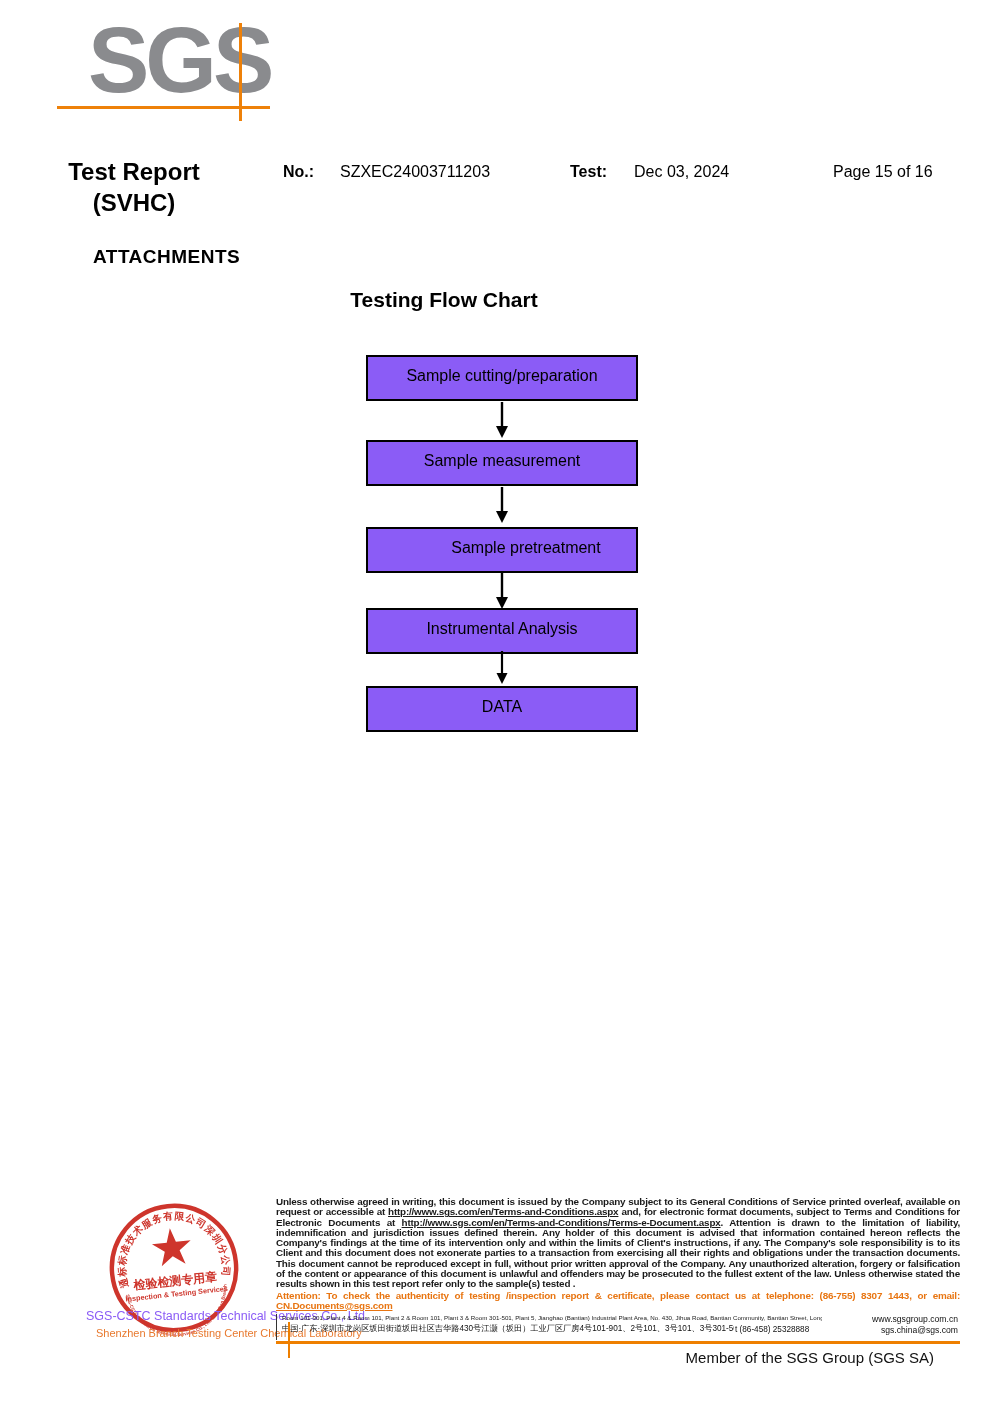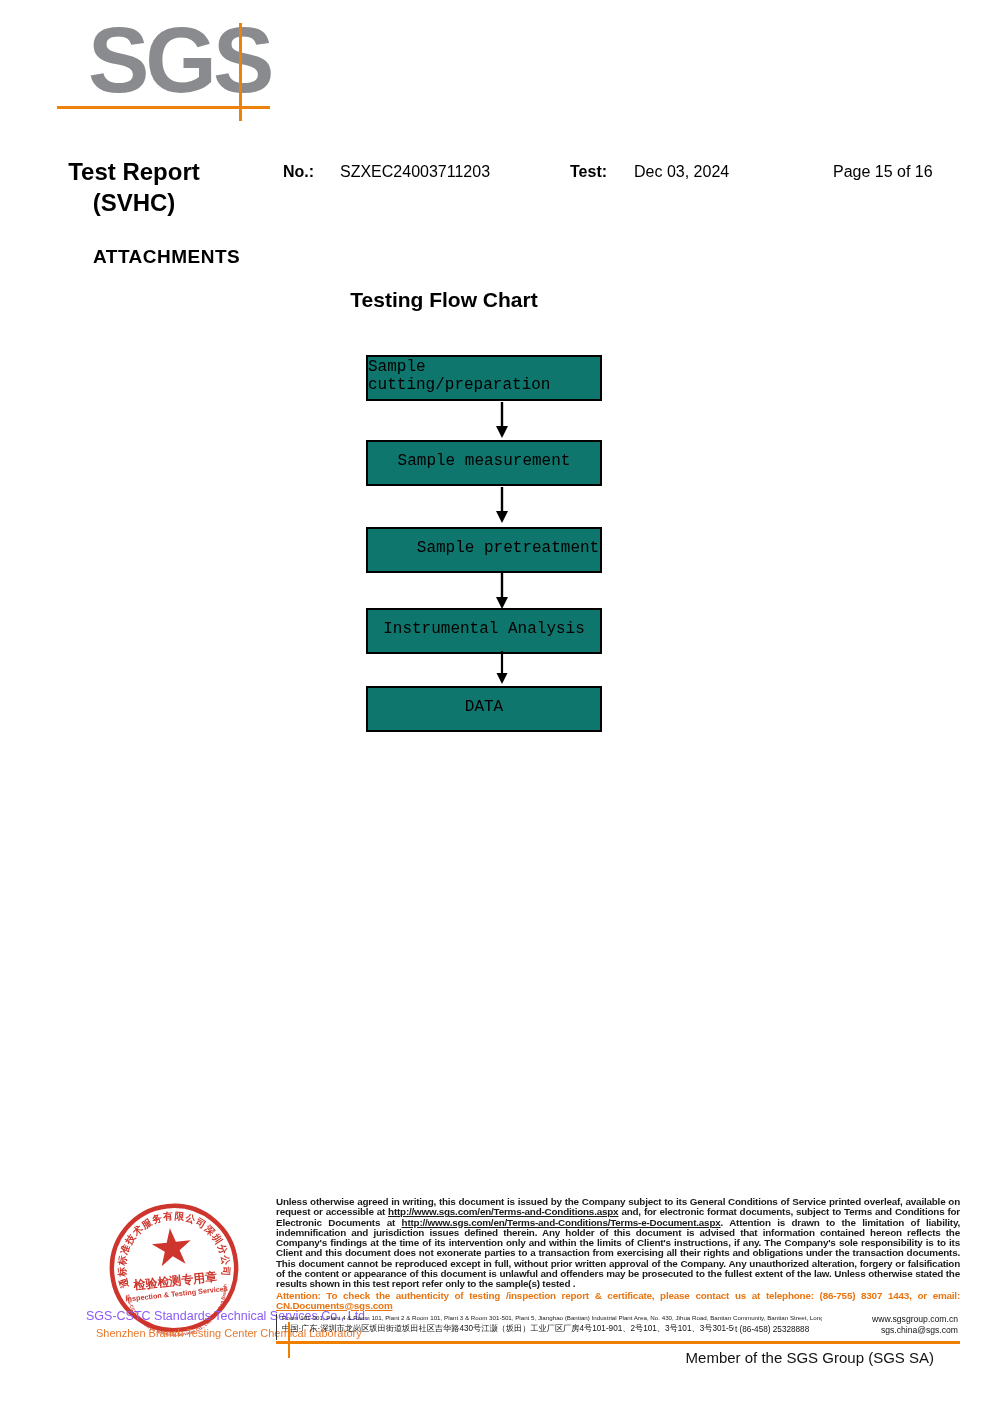--- a/index.html
+++ b/index.html
@@ -28,24 +28,24 @@
   .no-label   { left:283px; }
   .no-value   { left:340px; }
   .date-label { left:570px; }
   .date-value { left:634px; }
   .page-num   { left:833px; }
   .attachments { position:absolute; left:93px; top:246px; font-size:19px; font-weight:bold; letter-spacing:0.5px; }
   
   .flow-title { position:absolute; left:0; top:288px; width:872px; text-align:center;
     font-size:21px; font-weight:bold;margin-left:8px; }
   .flow-box {
-    position:absolute; left:366px; width:236px; height:46px;
-    border:2px solid #000; background:#0f766e;
+    position:absolute; left:366px; width:272px; height:46px;
+    border:2px solid #000; background:#8b5cf6;
     display:flex; align-items:center; justify-content:center;
-    font-size:16px; padding-bottom:4px;font-family:Liberation Mono, monospace;
+    font-size:16px; padding-bottom:4px;
   }
   .fb1 { top:355px; } .fb2 { top:440px; } .fb3 { top:527px;padding-left:48px; } .fb4 { top:608px; } .fb5 { top:686px; }
   .flow-arrow { position:absolute; left:494px; width:16px; height:36px; }
   .fa1 { top:402px; } .fa2 { top:487px; } .fa3 { top:573px; } .fa4 { top:651px; height:33px; }
   
   .stamp-svg { position:absolute; left:103px; top:1197px; width:142px; height:142px; transform:rotate(-6deg); }
   .company-l1 { position:absolute; left:86px; top:1309px; font-size:12.5px; color:#8b5cf6; white-space:nowrap; }
   .company-l2 { position:absolute; left:96px; top:1327px; font-size:11px;  color:#e8792e; white-space:nowrap; }
   .foot-col { position:absolute; left:276px; top:1197px; width:684px; }
   .disclaimer {

